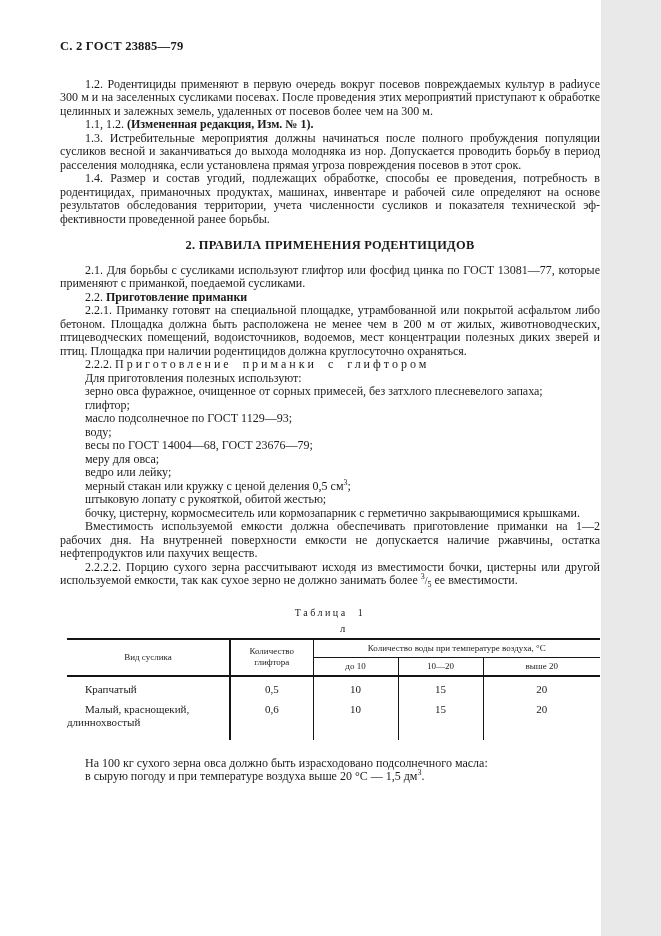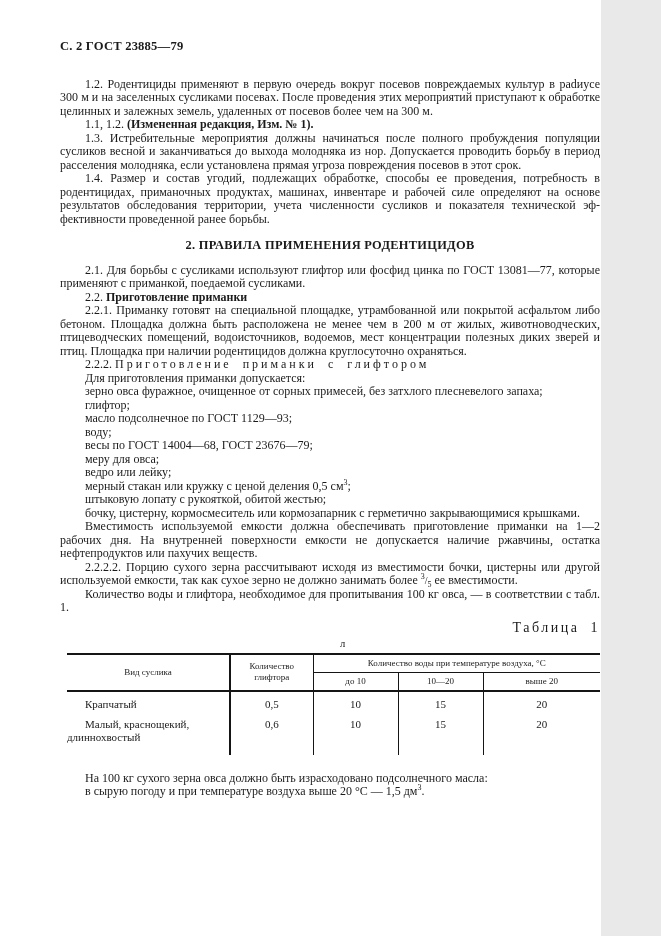--- a/index.html
+++ b/index.html
@@ -26,22 +26,22 @@
     text-align:center;font-weight:bold;font-size:12.4px;
     letter-spacing:.3px;margin:13px 0 11px 0;text-indent:0;
   }
   b{font-weight:bold;}
   i{font-style:italic;}
   .spaced{letter-spacing:3px;word-spacing:5px;}
   sup{font-size:8px;line-height:0;vertical-align:super;}
   sub{font-size:8px;line-height:0;vertical-align:sub;}
   .frac-slash{font-size:10px;}
   .table-caption{
-    text-align:right;text-indent:0;font-size:14px;
-    letter-spacing:2.5px;word-spacing:5px;margin-top:6px;
+    text-align:center;text-indent:0;font-size:10px;
+    letter-spacing:2.5px;word-spacing:5px;margin-top:18px;
   }
   .unit-label{
     text-align:left;text-indent:0;font-size:10.6px;
     padding-left:280px;margin:3px 0 2px 0;
   }
   table.dosage{
     border-collapse:collapse;table-layout:fixed;
     width:533px;margin-left:7px;
     font-size:11px;line-height:13px;text-align:center;
   }
@@ -78,41 +78,40 @@
 
     <p class="para">2.1. Для борьбы с сусликами используют глифтор или фосфид цинка по ГОСТ 13081—77, которые применяют с приманкой, поедаемой сусликами.</p>
 
     <p class="para"><span>2.2. </span><b>Приготовление приманки</b></p>
 
     <p class="para">2.2.1. Приманку готовят на специальной площадке, утрамбованной или покрытой асфальтом либо бетоном. Площадка должна быть расположена не менее чем в 200 м от жилых, животновод­ческих, птицеводческих помещений, водоисточников, водоемов, мест концентрации полезных диких зверей и птиц. Площадка при наличии родентицидов должна круглосуточно охраняться.</p>
 
     <p class="para"><span>2.2.2. </span><span class="spaced">Приготовление приманки с глифтором</span></p>
 
 
-    <p class="para">Для приготовления приманки допускается:</p>
+    <p class="para">Для приготовления полезных используют:</p>
 
     <p class="para">зерно овса фуражное, очищенное от сорных примесей, без затхлого плесневелого запаха;</p>
     <p class="para">глифтор;</p>
     <p class="para">масло подсолнечное по ГОСТ 1129—93;</p>
     <p class="para">воду;</p>
     <p class="para">весы по ГОСТ 14004—68, ГОСТ 23676—79;</p>
     <p class="para">меру для овса;</p>
     <p class="para">ведро или лейку;</p>
 
     <p class="para"><span>мерный стакан или кружку с ценой деления 0,5 см</span><sup>3</sup><span>;</span></p>
 
     <p class="para">штыковую лопату с рукояткой, обитой жестью;</p>
 
     <p class="para">бочку, цистерну, кормосмеситель или кормозапарник с герметично закрывающимися крыш­ками.</p>
 
     <p class="para">Вместимость используемой емкости должна обеспечивать приготовление приманки на 1—2 рабочих дня. На внутренней поверхности емкости не допускается наличие ржавчины, остатка нефтепродуктов или пахучих веществ.</p>
 
     <p class="para"><span>2.2.2.2. Порцию сухого зерна рассчитывают исходя из вместимости бочки, цистерны или другой используемой емкости, так как сухое зерно не должно занимать более </span><sup>3</sup><span class="frac-slash">/</span><sub>5</sub><span> ее вместимости.</span></p>
 
-    <p class="para">Количество воды и глифтора, необходимое для пропитывания 100 кг овса, — в соответствии с табл. 1.</p>
 
     <p class="table-caption">Таблица 1</p>
 
     <p class="unit-label">л</p>
 
     <table class="dosage">
       <colgroup>
         <col style="width:163px">
           <col style="width:83px">
           <col style="width:85px">

